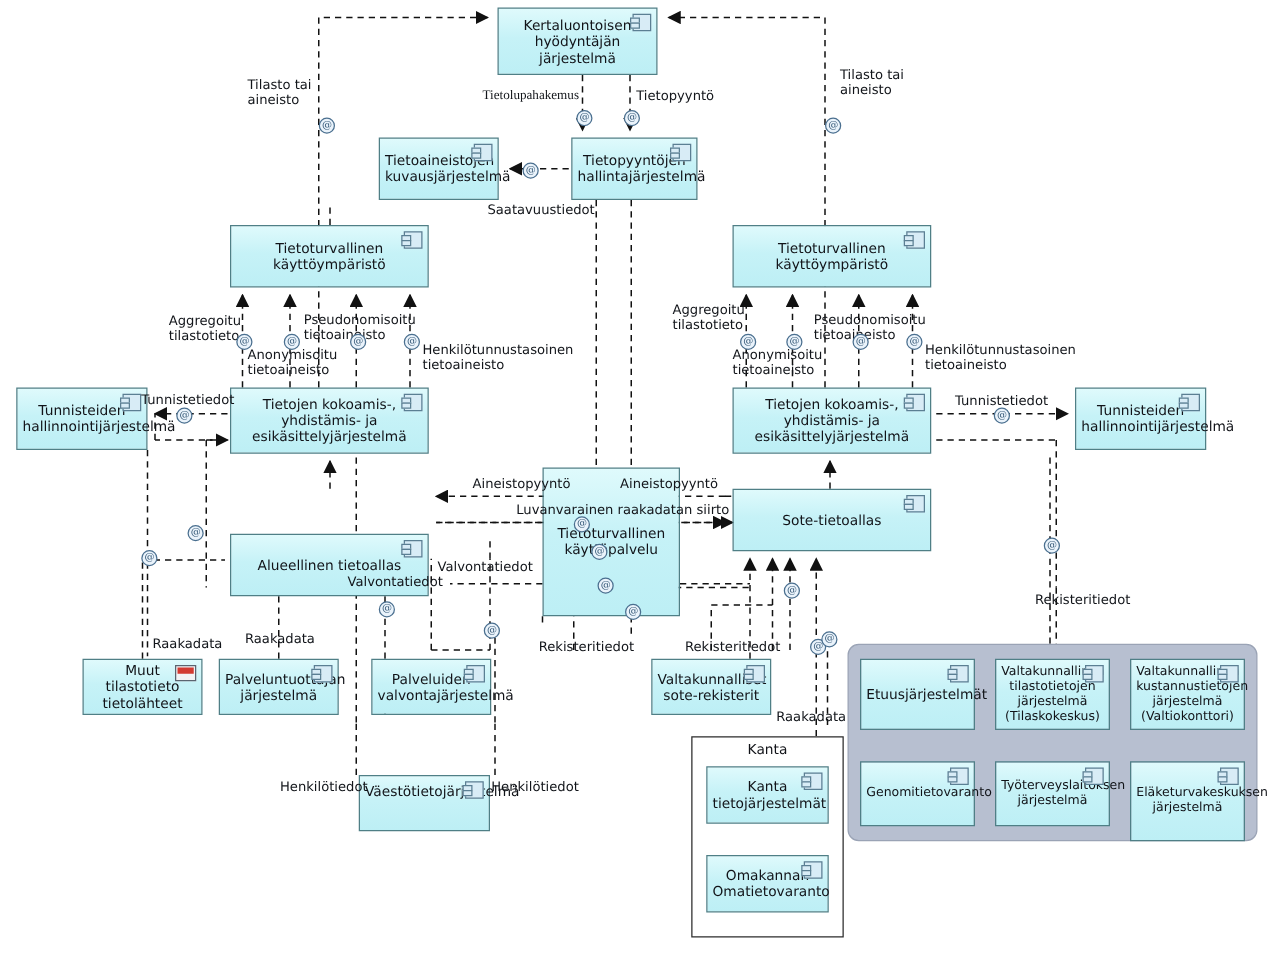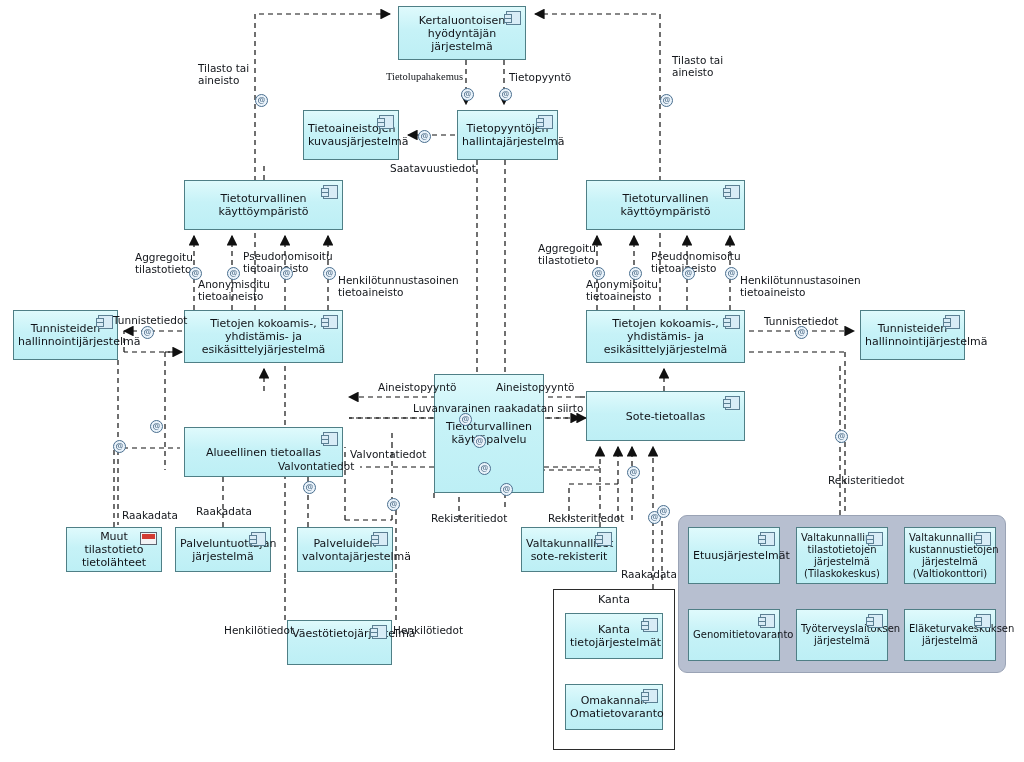--- a/index.html
+++ b/index.html
@@ -312,21 +312,21 @@
     <span class="cicon"></span>
     <span class="lbl" style="white-space:pre-line;">Genomitietovaranto</span>
   </div>
 
   <div class="node" style="left:796px;top:609px;width:92px;height:52px;font-size:10px;line-height:12px;">
     <span class="cicon"></span>
     <span class="lbl" style="white-space:pre-line;">Työterveyslaitoksen
 järjestelmä</span>
   </div>
 
-  <div class="node" style="left:904px;top:609px;width:92px;height:52px;font-size:10px;line-height:12px;">
+  <div class="node" style="left:904px;top:609px;width:92px;height:64px;font-size:10px;line-height:12px;">
     <span class="cicon"></span>
     <span class="lbl" style="white-space:pre-line;">Eläketurvakeskuksen
 järjestelmä</span>
   </div>
 
   <div class="edge-label" style="left:198px;top:62px;white-space:pre-line;">Tilasto tai
 aineisto</div>
   <div class="edge-label" style="left:672px;top:54px;white-space:pre-line;">Tilasto tai
 aineisto</div>
   <div class="edge-label" style="left:386px;top:71px;font-family:Liberation Serif, serif;">Tietolupahakemus</div>

